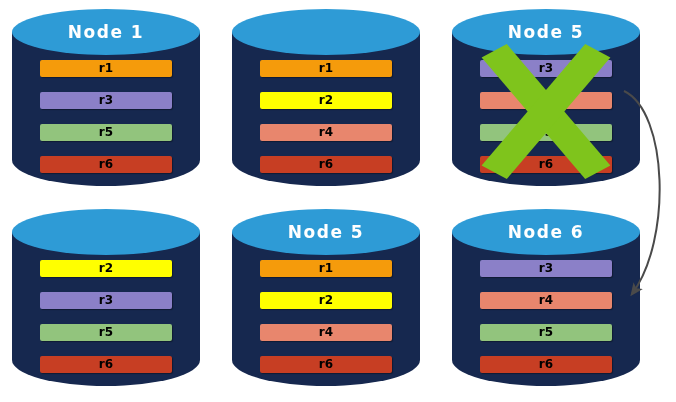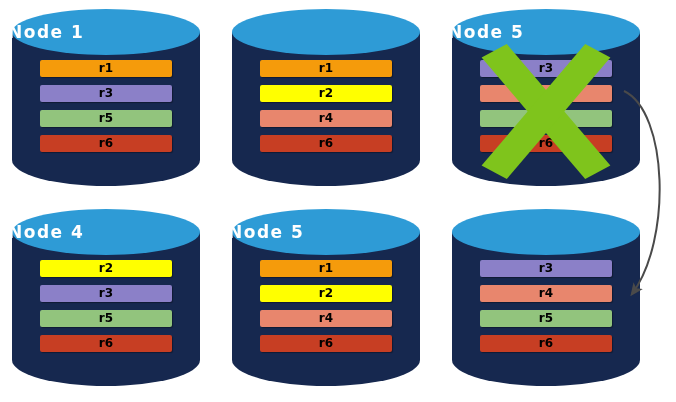--- a/index.html
+++ b/index.html
@@ -30,39 +30,39 @@
     left: 0; top: 0;
     width: 196px;
     height: 180px;
     overflow: visible;
   }
   .node-title {
     position: absolute;
     left: 0;
     top: 16px;
     width: 196px;
-    text-align: left;
+    text-align: center;
     color: #ffffff;
     font-size: 17px;
     font-weight: bold;
     font-family: "DejaVu Sans", sans-serif;
     letter-spacing: 1.5px;
     z-index: 3;
     pointer-events: none;
   }
   .records {
     position: absolute;
     left: 32px;
     top: 54px;
     width: 132px;
     z-index: 2;
   }
   .record {
     height: 17px;
-    margin-bottom: 8px;
+    margin-bottom: 15px;
     border-radius: 2px;
     text-align: center;
     font-size: 12px;
     font-weight: bold;
     color: #000000;
     line-height: 17px;
     font-family: "DejaVu Sans", sans-serif;
     box-shadow: 1px 1px 1px rgba(0,0,0,0.35);
   }
   .fail-x {
@@ -129,21 +129,20 @@
       <svg class="fail-x" viewBox="0 0 100 100" preserveAspectRatio="none">
         <path d="M 4,10 L 22,0 L 96,90 L 78,100 Z" fill="#7FC41C"></path>
         <path d="M 96,10 L 78,0 L 4,90 L 22,100 Z" fill="#7FC41C"></path>
       </svg>
     </div>
     <div class="node" style="left: 8px; top: 206px;">
       <svg class="node-svg" viewBox="0 0 196 180">
         <path d="M 4,26 L 4,154 A 94,26 0 0 0 192,154 L 192,26 Z" fill="#16284F"></path>
         <ellipse cx="98" cy="26" rx="94" ry="23" fill="#2E9BD6"></ellipse>
       </svg>
-      <div class="node-title">Node 4</div>
       <div class="records">
         <div class="record" style="background: rgb(255, 255, 0);">r2</div>
         <div class="record" style="background: rgb(139, 128, 200);">r3</div>
         <div class="record" style="background: rgb(146, 196, 125);">r5</div>
         <div class="record" style="background: rgb(199, 62, 35);">r6</div>
       </div>
     </div>
     <div class="node" style="left: 228px; top: 206px;">
       <svg class="node-svg" viewBox="0 0 196 180">
         <path d="M 4,26 L 4,154 A 94,26 0 0 0 192,154 L 192,26 Z" fill="#16284F"></path>
@@ -155,20 +154,21 @@
         <div class="record" style="background: rgb(255, 255, 0);">r2</div>
         <div class="record" style="background: rgb(232, 134, 109);">r4</div>
         <div class="record" style="background: rgb(199, 62, 35);">r6</div>
       </div>
     </div>
     <div class="node" style="left: 448px; top: 206px;">
       <svg class="node-svg" viewBox="0 0 196 180">
         <path d="M 4,26 L 4,154 A 94,26 0 0 0 192,154 L 192,26 Z" fill="#16284F"></path>
         <ellipse cx="98" cy="26" rx="94" ry="23" fill="#2E9BD6"></ellipse>
       </svg>
+      <div class="node-title">Node 6</div>
       <div class="records">
         <div class="record" style="background: rgb(139, 128, 200);">r3</div>
         <div class="record" style="background: rgb(232, 134, 109);">r4</div>
         <div class="record" style="background: rgb(146, 196, 125);">r5</div>
         <div class="record" style="background: rgb(199, 62, 35);">r6</div>
       </div>
     </div>
     <svg class="arrow-layer" viewBox="0 0 676 402" xmlns="http://www.w3.org/2000/svg">
     <defs>
       <marker id="arrowhead" markerWidth="7" markerHeight="7" refX="5.2" refY="3.2" orient="auto" markerUnits="strokeWidth">

